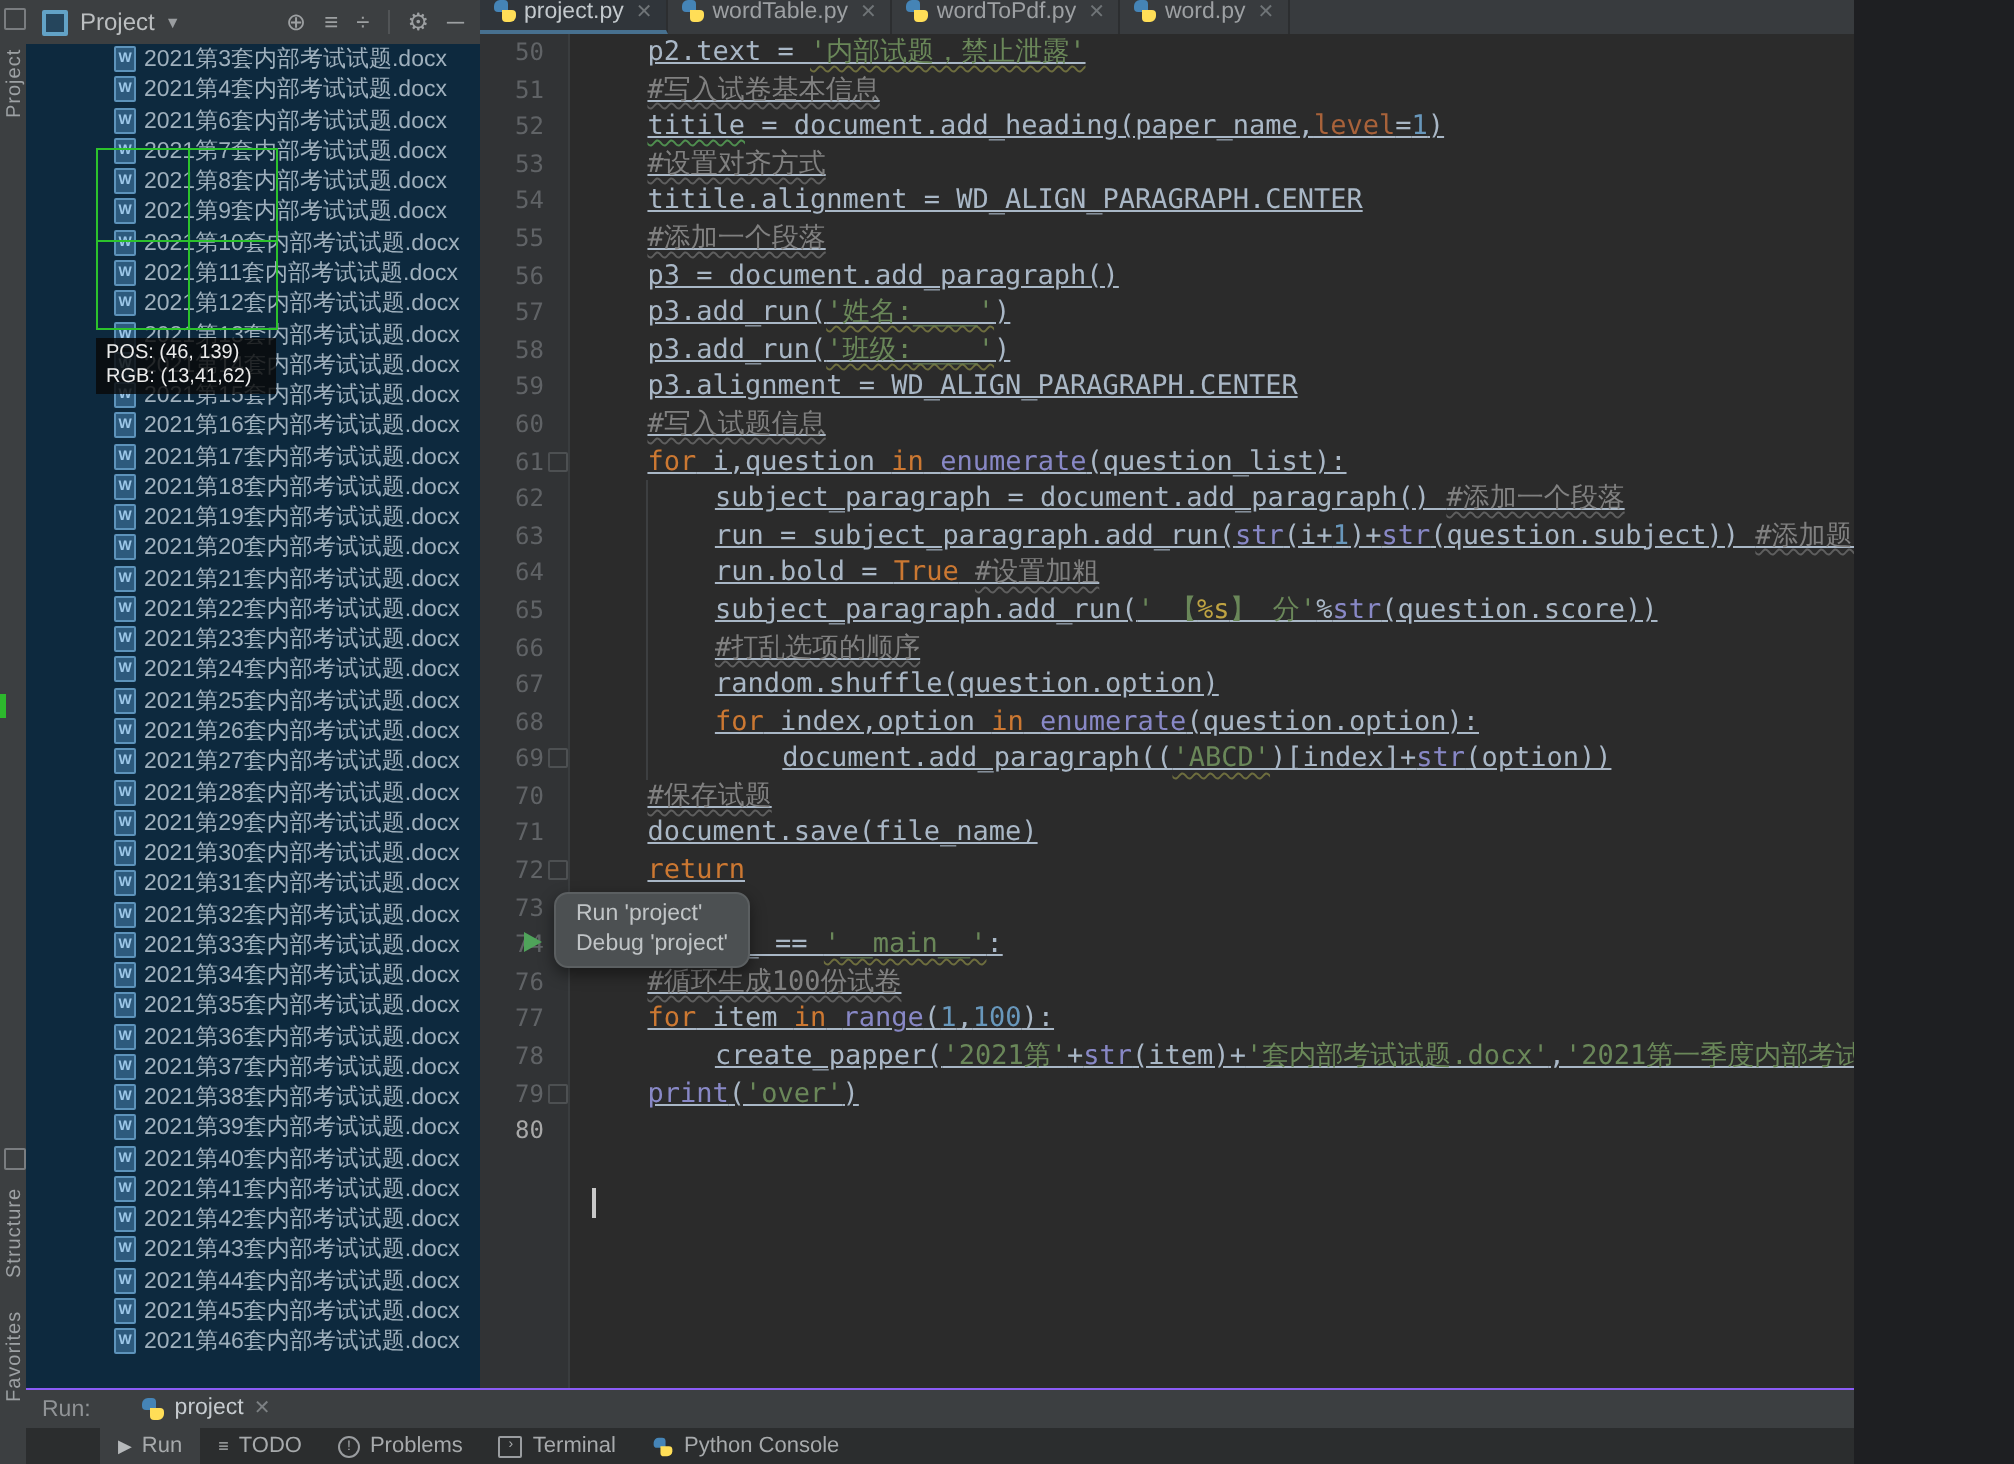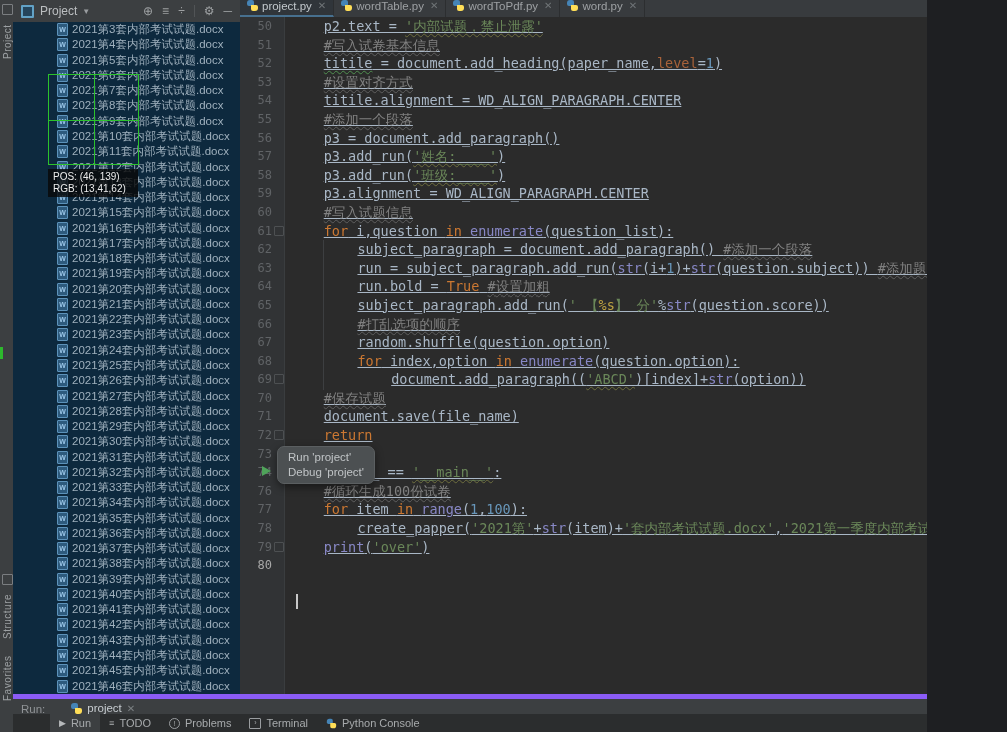--- a/index.html
+++ b/index.html
@@ -64,21 +64,21 @@
   #mag:before,#mag:after{content:"";position:absolute;background:#2cc22c;}
   #mag:before{left:50%;top:0;width:1px;height:100%;}
   #mag:after{top:50%;left:0;height:1px;width:100%;}
   #postip{position:absolute;left:48px;top:169px;width:90px;background:rgba(8,8,8,.82);color:#ececec;
       font-size:10px;line-height:12px;padding:2px 5px;z-index:56;box-sizing:border-box;white-space:nowrap;}
   #runmenu{position:absolute;left:277px;top:446px;background:#4c5052;border:1px solid #5b5f61;border-radius:7px;
       padding:3px 10px 4px 10px;color:#c0c4c6;font-size:11.5px;line-height:14.5px;z-index:57;
       box-shadow:0 3px 8px rgba(0,0,0,.45);white-space:nowrap;}
   
   #runrow{position:absolute;left:13px;top:694px;width:994px;height:20px;background:#3c3f41;
-      border-top:5px solid #8b5cf6;display:flex;align-items:center;font-size:11.5px;}
+      border-top:1px solid #8b5cf6;display:flex;align-items:center;font-size:11.5px;}
   #runrow .rlabel{color:#909396;margin-left:8px;margin-right:18px;}
   #runtab{display:flex;align-items:center;gap:5px;height:19px;border-bottom:2px solid #72767a;padding:0 8px;color:#c7ccd0;}
   #runtab .x{color:#7c8083;font-size:10px;}
   
   #botbar{position:absolute;left:0;top:714px;width:1007px;height:18px;background:#2b2d2e;
       display:flex;align-items:center;font-size:11px;color:#a7aaac;}
   .bbi{display:flex;align-items:center;gap:5px;padding:0 9px;height:18px;}
   .bbi.active{background:#3c3f41;}
   .bbi-ic{font-size:9px;color:#b0b3b5;}
   .ic-circle{width:9px;height:9px;border:1px solid #9a9da0;border-radius:50%;font-size:7px;line-height:9px;text-align:center;}
@@ -115,24 +115,20 @@
         </span>
     </div>
     <ul id="file-list">
         <li>
           <span class="docicon">W</span>
           <span>2021第3套内部考试试题.docx</span>
         </li>
         <li>
           <span class="docicon">W</span>
           <span>2021第4套内部考试试题.docx</span>
-        </li>
-        <li>
-          <span class="docicon">W</span>
-          <span>2021第5套内部考试试题.docx</span>
         </li>
         <li>
           <span class="docicon">W</span>
           <span>2021第6套内部考试试题.docx</span>
         </li>
         <li>
           <span class="docicon">W</span>
           <span>2021第7套内部考试试题.docx</span>
         </li>
         <li>

